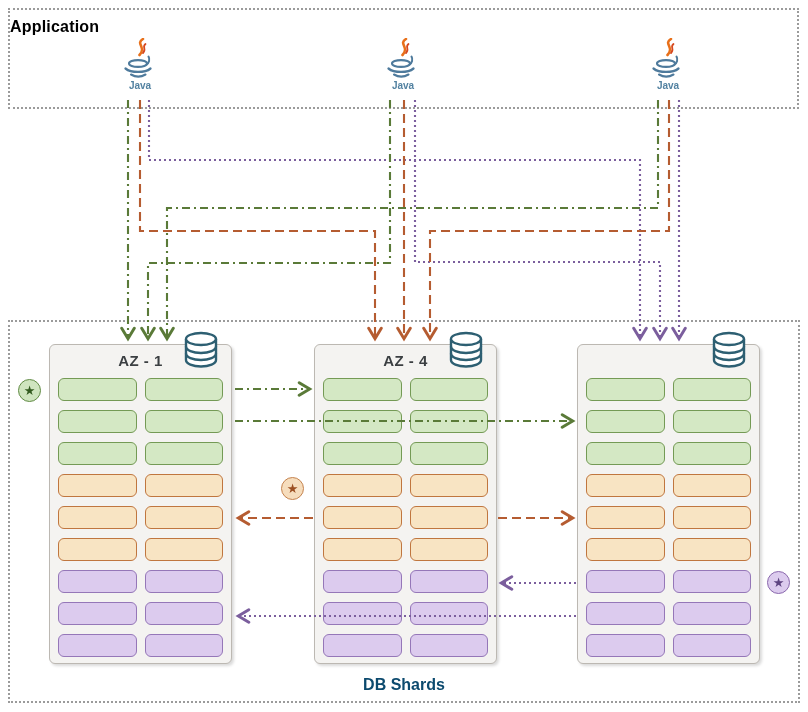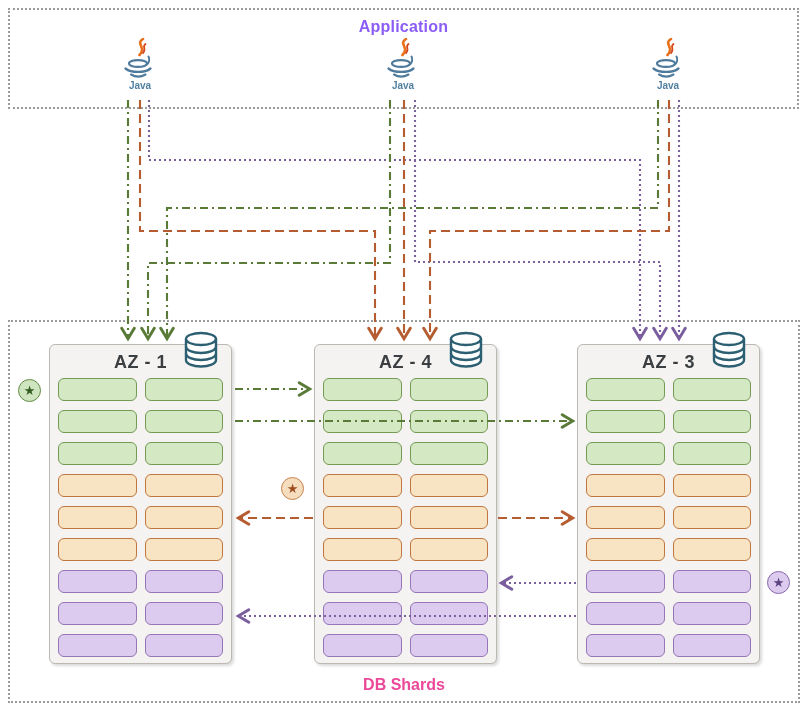--- a/index.html
+++ b/index.html
@@ -3,32 +3,32 @@
 <meta charset="utf-8">
 <style>
   * { margin:0; padding:0; box-sizing:border-box; }
   body { background:#ffffff; font-family:"Liberation Sans", sans-serif; }
   .canvas { position:relative; width:808px; height:712px; background:#fff; overflow:hidden; }
 
   
   .outer-box { position:absolute; border:2px dotted #9b9b9b; background:transparent; }
   .app-box { left:8px; top:8px; width:791px; height:101px; }
   .db-box  { left:8px; top:320px; width:792px; height:383px; }
-  .box-title { text-align:center; margin-top:8px; font-size:16px; font-weight:700; color:#8b5cf6; letter-spacing:.2px; }
-  .db-title { position:absolute; bottom:7px; left:0; right:0; text-align:center; font-size:16px; font-weight:700; color:#ec4899; }
+  .box-title { margin-top:8px; font-size:16px; font-weight:700; color:#000000; letter-spacing:.2px; }
+  .db-title { position:absolute; bottom:7px; left:0; right:0; text-align:center; font-size:16px; font-weight:700; color:#0c4a6e; }
 
   
   .java { position:absolute; top:38px; width:56px; text-align:center; z-index:2; }
   .java-label { font-size:10px; font-weight:700; color:#5382a1; margin-top:-2px; }
   .java svg { display:block; margin:0 auto; }
 
   
   .az-card { position:absolute; top:344px; width:183px; height:320px; background:#f4f3f1;
              border:1.5px solid #bcb8b2; border-radius:6px; box-shadow:2px 2px 3px rgba(0,0,0,.15); z-index:1; }
-  .az-title { text-align:center; margin-top:7px; font-size:18px; font-weight:700; color:#3b3f42; letter-spacing:.5px; }
+  .az-title { text-align:center; margin-top:7px; font-size:15px; font-weight:700; color:#3b3f42; letter-spacing:.5px; }
   .pill-grid { position:absolute; left:8px; right:8px; top:33px; display:grid;
                grid-template-columns:1fr 1fr; column-gap:8px; row-gap:9px; }
   .pill { height:23px; border-radius:6px; border:1.4px solid; }
   .pill-green  { background:#d4e8c4; border-color:#749a55; }
   .pill-orange { background:#f8e4c3; border-color:#c0763f; }
   .pill-purple { background:#dccbee; border-color:#9577b8; }
 
   
   .cyl { position:absolute; left:133px; top:-14px; z-index:4; }
 
@@ -147,21 +147,20 @@
         <div class="pill pill-purple"></div>
       </div>
   </div>
   <div class="az-card" style="left:577px">
     <svg class="cyl" width="36" height="38" viewBox="0 0 36 38">
       <path d="M3 8 v21 a15 6.5 0 0 0 30 0 V8" fill="#ffffff" stroke="#2d5f72" stroke-width="2.4"></path>
       <path d="M3 15.5 a15 6.5 0 0 0 30 0" fill="none" stroke="#2d5f72" stroke-width="2.4"></path>
       <path d="M3 22.5 a15 6.5 0 0 0 30 0" fill="none" stroke="#2d5f72" stroke-width="2.4"></path>
       <ellipse cx="18" cy="8" rx="15" ry="6" fill="#ffffff" stroke="#2d5f72" stroke-width="2.4"></ellipse>
     </svg>
-    <div class="az-title">AZ - 3</div>
     <div class="pill-grid">
         <div class="pill pill-green"></div>
         <div class="pill pill-green"></div>
         <div class="pill pill-green"></div>
         <div class="pill pill-green"></div>
         <div class="pill pill-green"></div>
         <div class="pill pill-green"></div>
         <div class="pill pill-orange"></div>
         <div class="pill pill-orange"></div>
         <div class="pill pill-orange"></div>

